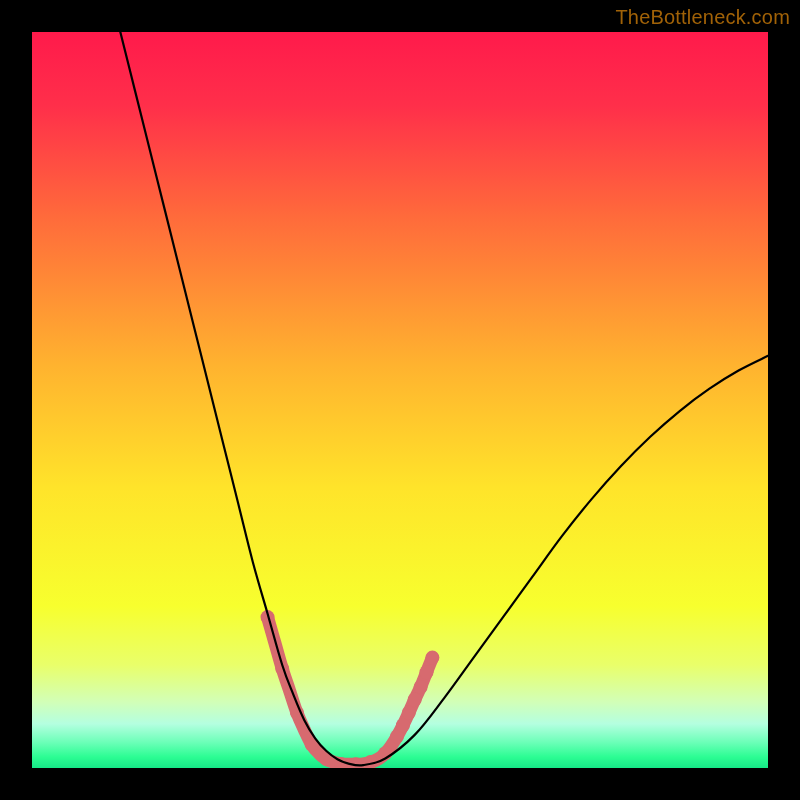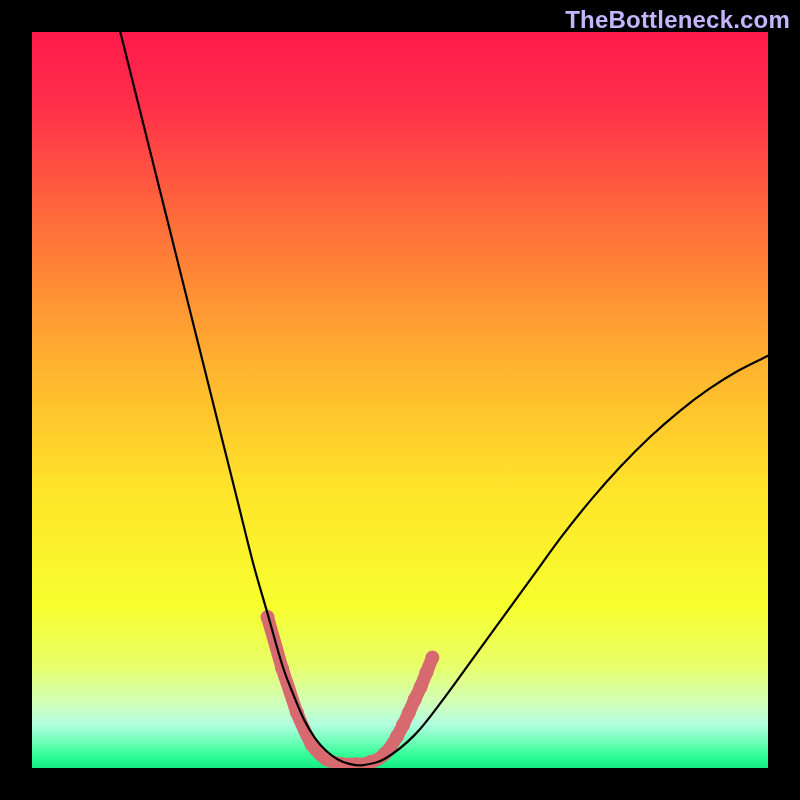--- a/index.html
+++ b/index.html
@@ -31,23 +31,23 @@
     position: absolute;
     top: 0;
     left: 0;
     width: 100%;
     height: 100%;
   }
   .watermark {
     position: absolute;
     top: 6px;
     right: 10px;
-    color: #c4b5fd;
-    font-size: 24px;
-    font-weight: 700;
+    color: #a16207;
+    font-size: 20px;
+    font-weight: 400;
     letter-spacing: 0.2px;
   }
   svg.curve {
     position: absolute;
     top: 0;
     left: 0;
     width: 736px;
     height: 736px;
   }
 </style>

